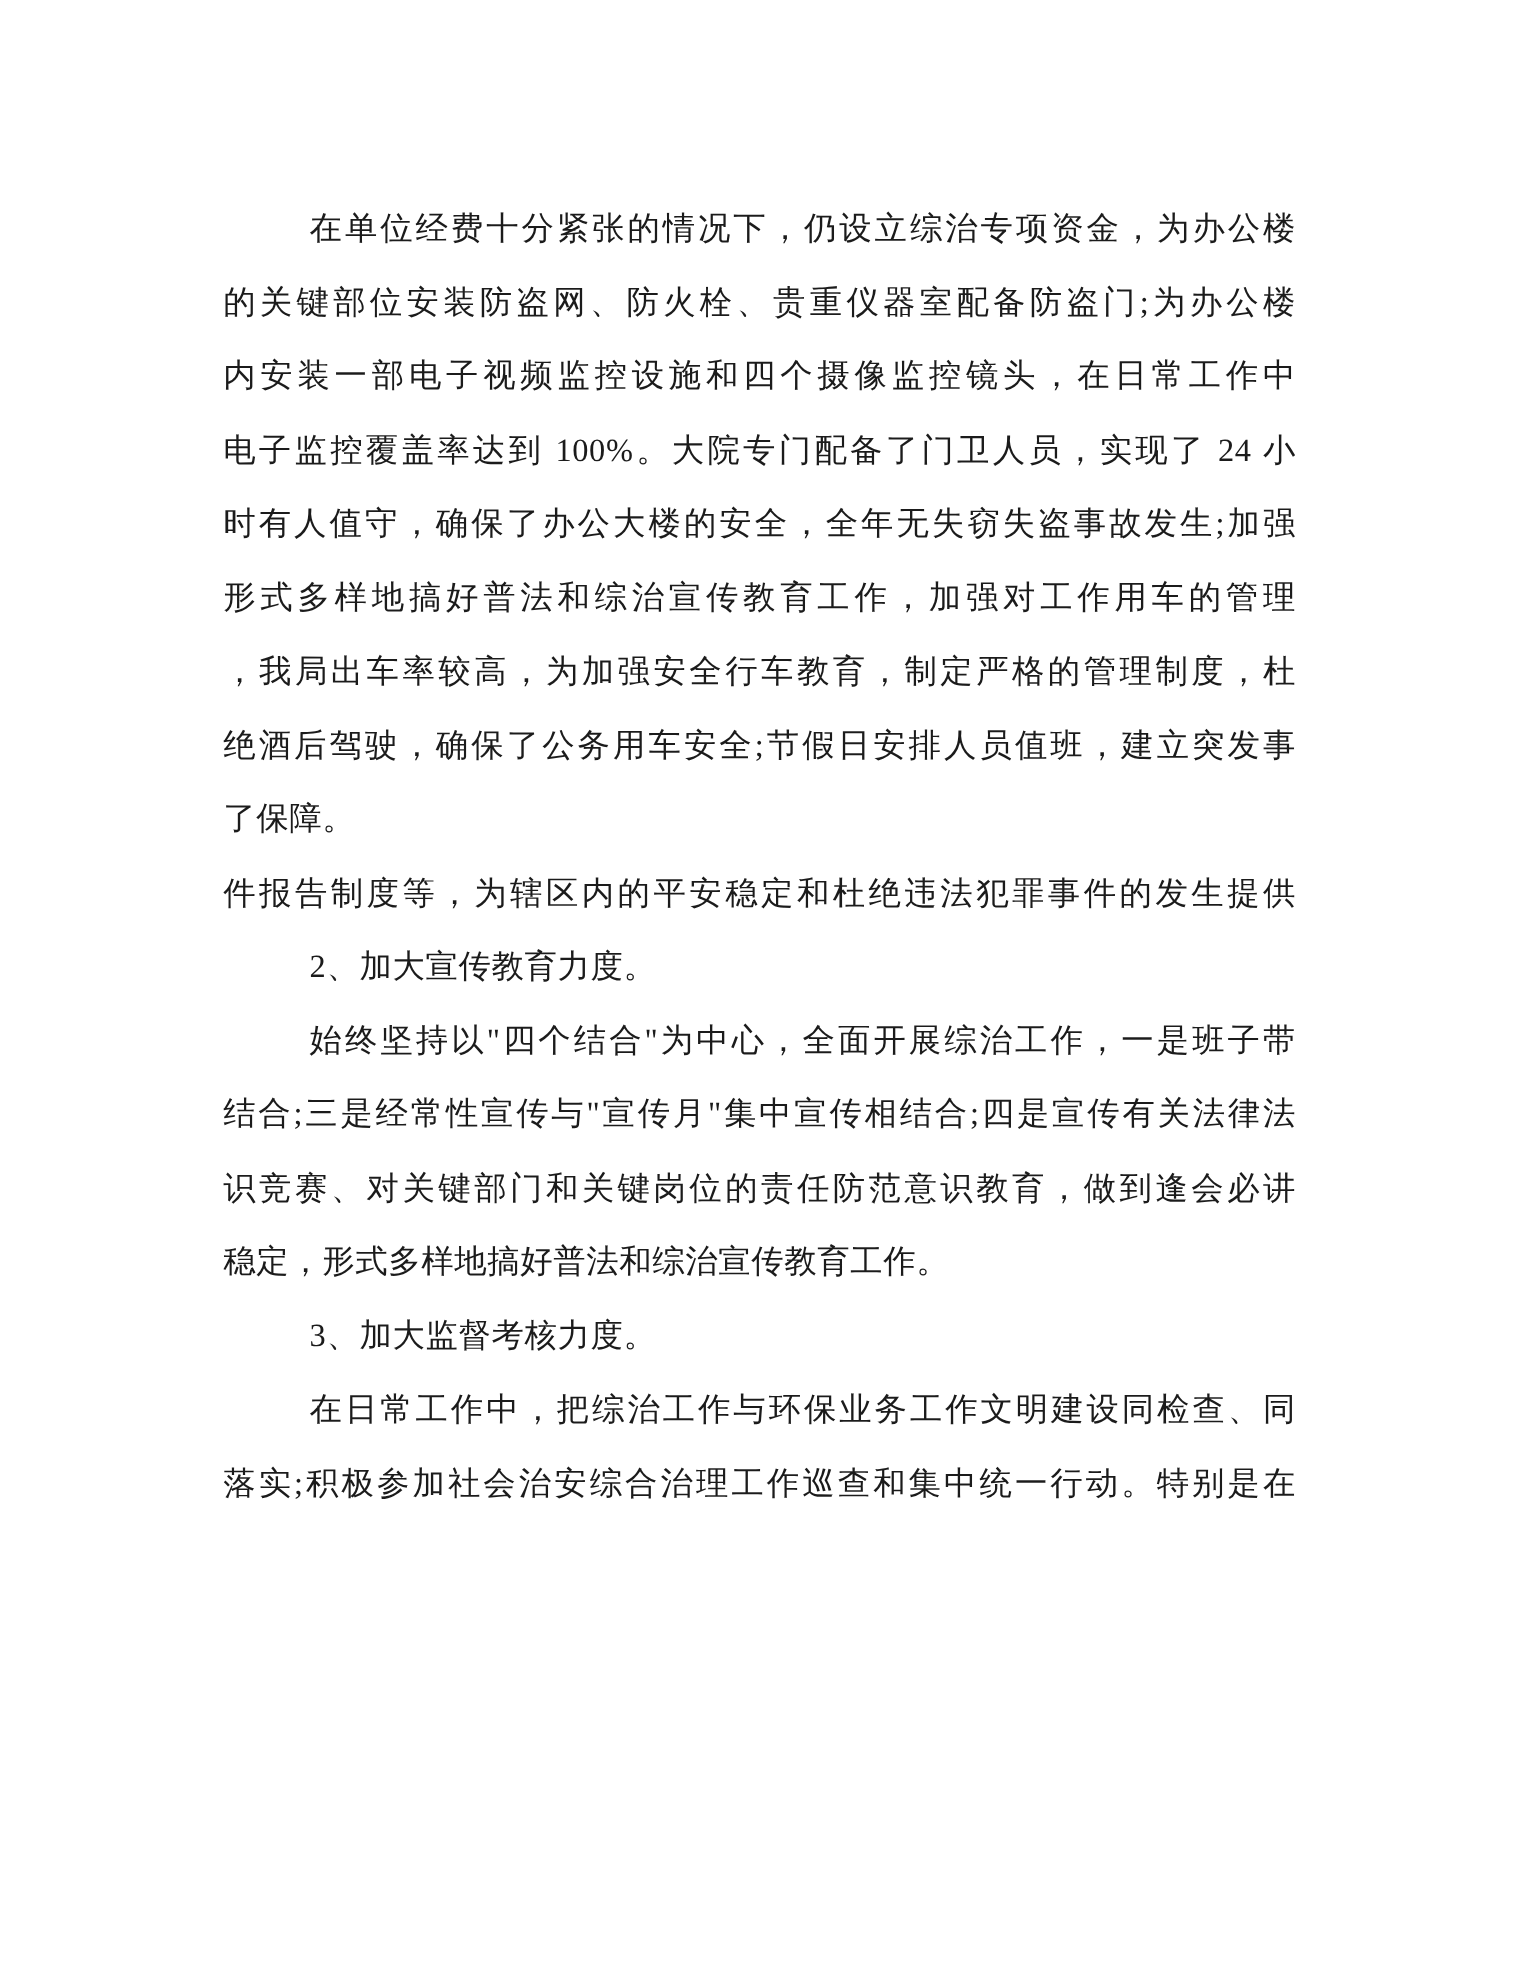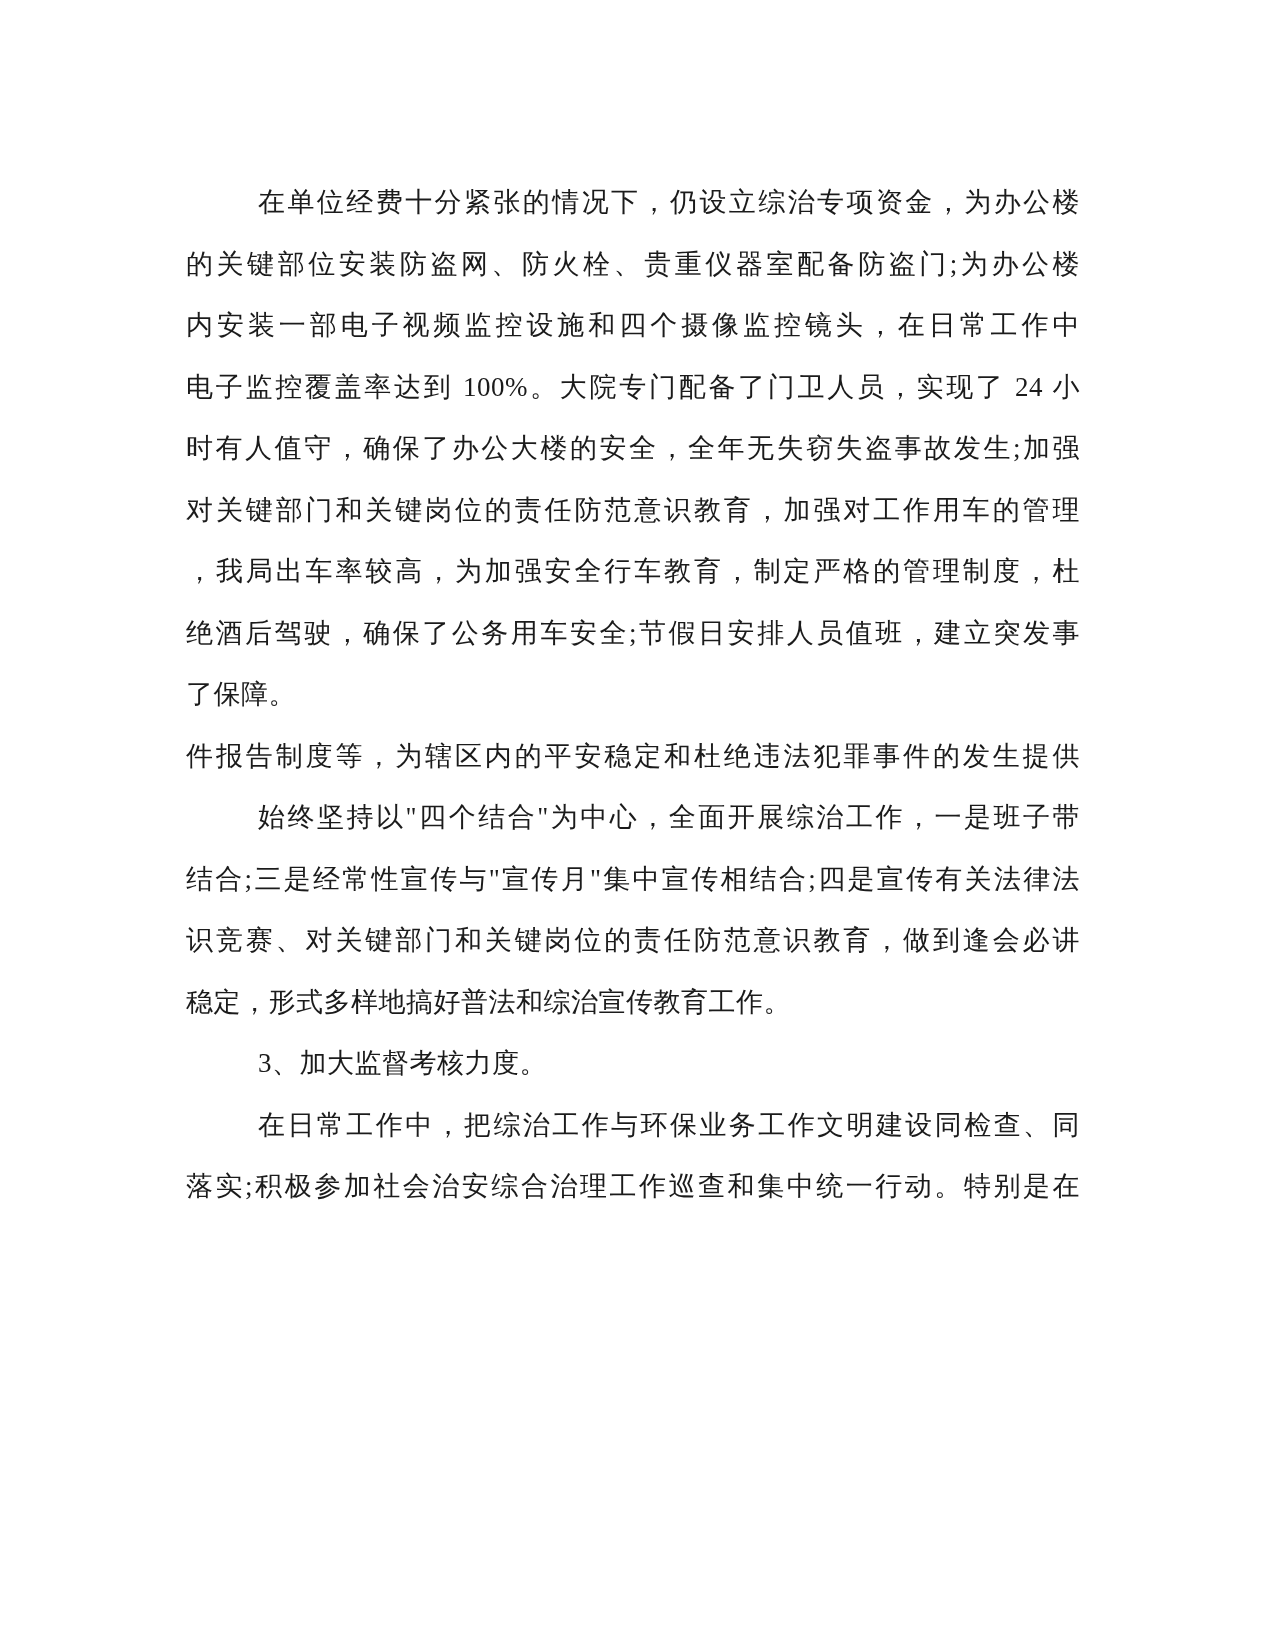--- a/index.html
+++ b/index.html
@@ -12,21 +12,21 @@
     width: 1275px;
     height: 1650px;
     background: #ffffff;
     overflow: hidden;
     font-family: "Liberation Serif", serif;
     color: #1b1b1b;
   }
   .doc-body {
     position: absolute;
     left: 186px;
-    top: 172px;
+    top: 160px;
     width: 894px;
   }
   .para {
     margin: 0;
     padding: 0;
   }
   .line {
     font-size: 27px;
     line-height: 61.5px;
     height: 61.5px;
@@ -48,25 +48,28 @@
 <body>
 
 <div class="page">
   <div class="doc-body" id="doc-body" style="color: rgb(27, 27, 27);">
       <div class="para">
         <div class="line justify indent">在单位经费十分紧张的情况下，仍设立综治专项资金，为办公楼</div>
         <div class="line justify">的关键部位安装防盗网、防火栓、贵重仪器室配备防盗门;为办公楼</div>
         <div class="line justify">内安装一部电子视频监控设施和四个摄像监控镜头，在日常工作中</div>
         <div class="line justify">电子监控覆盖率达到 100%。大院专门配备了门卫人员，实现了 24 小</div>
         <div class="line justify">时有人值守，确保了办公大楼的安全，全年无失窃失盗事故发生;加强</div>
-        <div class="line justify">对关键部门和关键岗位的责任防范意识教育，加强对工作用车的管理</div>
+        <div class="line justify">形式多样地搞好普法和综治宣传教育工作，加强对工作用车的管理</div>
         <div class="line justify">，我局出车率较高，为加强安全行车教育，制定严格的管理制度，杜</div>
         <div class="line justify">绝酒后驾驶，确保了公务用车安全;节假日安排人员值班，建立突发事</div>
         <div class="line">了保障。</div>
         <div class="line justify">件报告制度等，为辖区内的平安稳定和杜绝违法犯罪事件的发生提供</div>
+      </div>
+      <div class="para">
+        <div class="line indent">2、加大宣传教育力度。</div>
       </div>
       <div class="para">
         <div class="line justify indent">始终坚持以"四个结合"为中心，全面开展综治工作，一是班子带</div>
         <div class="line justify">结合;三是经常性宣传与"宣传月"集中宣传相结合;四是宣传有关法律法</div>
         <div class="line justify">识竞赛、对关键部门和关键岗位的责任防范意识教育，做到逢会必讲</div>
         <div class="line">稳定，形式多样地搞好普法和综治宣传教育工作。</div>
       </div>
       <div class="para">
         <div class="line indent">3、加大监督考核力度。</div>
       </div>

